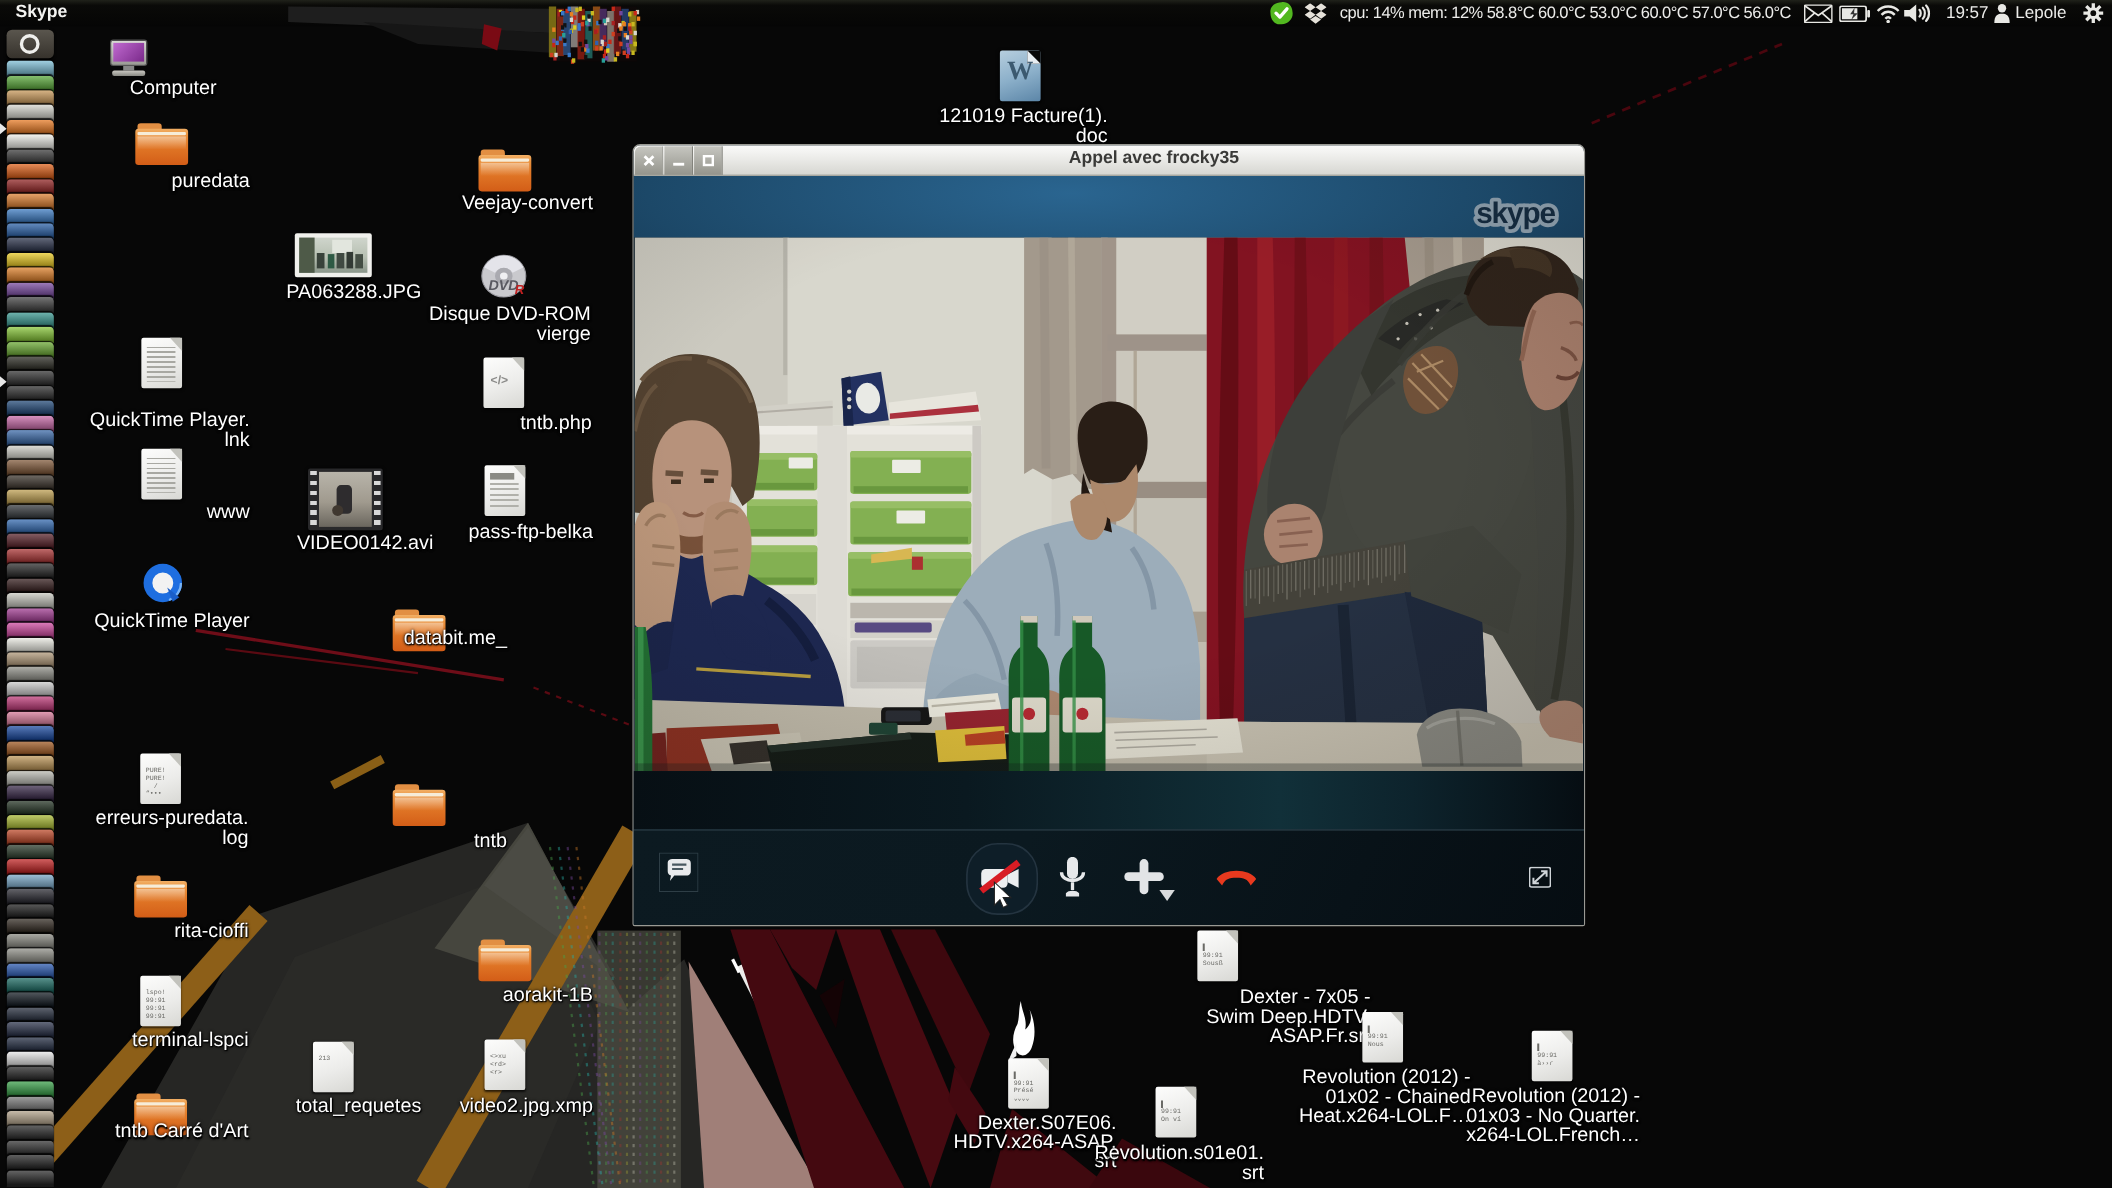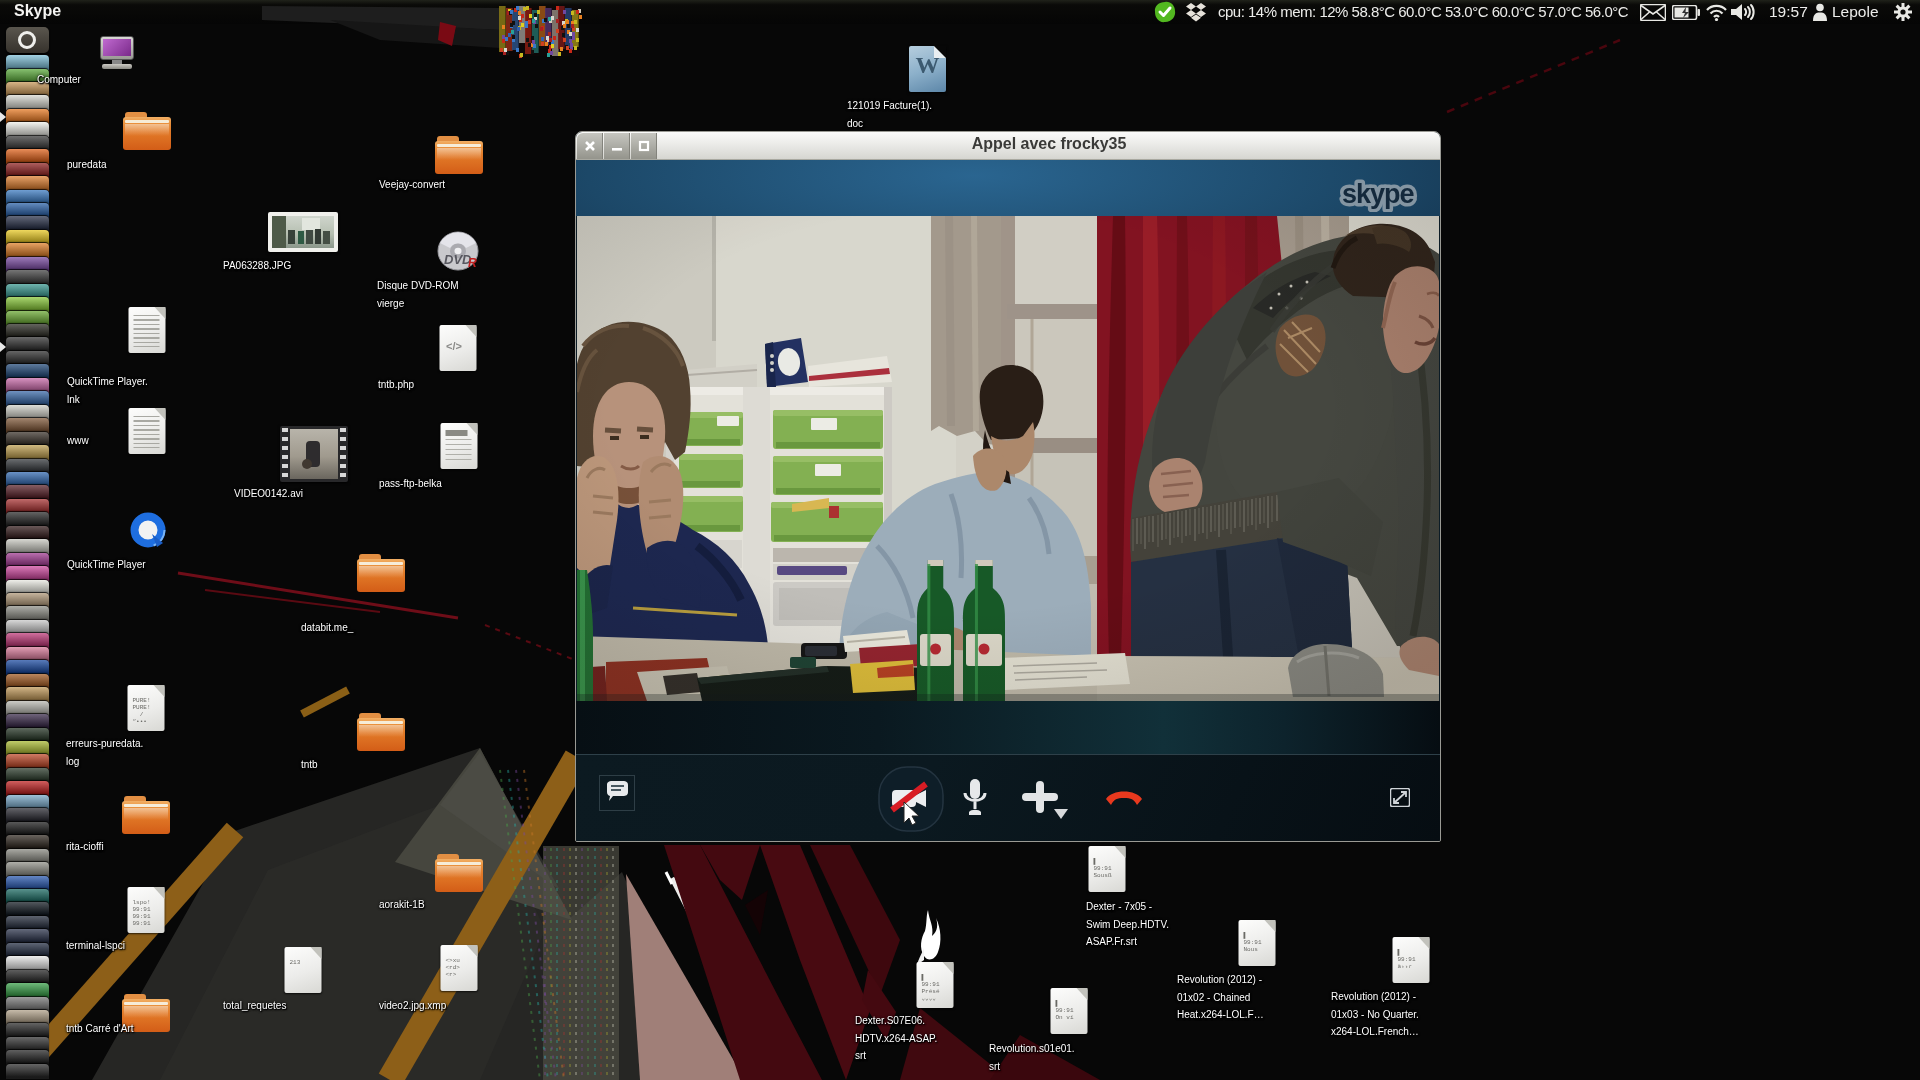--- a/index.html
+++ b/index.html
@@ -1,20 +1,20 @@
 <!DOCTYPE html>
 <html><head><meta charset="utf-8">
 <style>
 *{margin:0;padding:0;box-sizing:border-box}
 html,body{width:1920px;height:1080px;overflow:hidden;background:#070707;
 font-family:"Liberation Sans",sans-serif}
 #desk{position:absolute;inset:0;background:#070707}
 .abs{position:absolute}
 
-.lbl{position:absolute;color:#fff;font-size:10px;line-height:17.5px;text-align:left;
+.lbl{position:absolute;color:#fff;font-size:18px;line-height:17.5px;text-align:right;
 text-shadow:0 1px 2px #000,0 0 3px #000,1px 1px 1px #000;white-space:pre-line;transform:translateX(-50%)}
 
 .folder{position:absolute;width:48px;height:38px;transform:translateX(-50%)}
 .folder .tab{position:absolute;left:2px;top:0;width:22px;height:8px;border-radius:3px 3px 0 0;background:#e28f43}
 .folder .body{position:absolute;left:0;top:5px;width:48px;height:33px;border-radius:3px;
 background:linear-gradient(180deg,#f2b066 0%,#ea923e 18%,#e27a28 45%,#d35d17 100%)}
 .folder .strip{position:absolute;left:2px;top:8px;width:44px;height:3px;background:#f6ecd8;border-radius:1px}
 .folder .shine{position:absolute;left:2px;top:12px;width:44px;height:12px;background:linear-gradient(180deg,rgba(255,255,255,.45),rgba(255,255,255,0))}
 
 .doc{position:absolute;width:37px;height:46px;transform:translateX(-50%);background:linear-gradient(160deg,#fdfdfc 0%,#ececea 55%,#d8d8d4 100%);border-radius:2px;box-shadow:0 1px 2px rgba(0,0,0,.7)}
@@ -381,21 +381,21 @@
 lnk</div>
 <div class="doc" style="left:458px;top:325px">
       <div class="fold"></div>
     </div>
 <div class="abs" style="left:446px;top:340px;font-size:11px;color:#8a8a88;font-weight:bold">&lt;/&gt;</div>
 <div class="lbl" style="left:458px;top:376px;width:160px">tntb.php</div>
 <div class="doc" style="left:147px;top:408px">
       <div class="fold"></div>
       <div class="abs" style="left:5px;top:8px;width:26px;height:32px;background:repeating-linear-gradient(180deg,#a8a8a2 0 1.5px,transparent 1.5px 4.5px)"></div>
     </div>
-<div class="lbl" style="left:147px;top:432px;width:160px">www</div>
+<div class="lbl" style="left:147px;top:457px;width:160px">www</div>
 <div class="abs" style="left:280px;top:426px;width:68px;height:56px;background:#28282a;border-radius:2px;box-shadow:0 1px 3px #000">
       <div class="abs" style="left:2px;top:2px;width:6px;height:52px;background:repeating-linear-gradient(180deg,#d8d8d8 0 4px,#28282a 4px 9px)"></div>
       <div class="abs" style="right:2px;top:2px;width:6px;height:52px;background:repeating-linear-gradient(180deg,#d8d8d8 0 4px,#28282a 4px 9px)"></div>
       <div class="abs" style="left:10px;top:3px;right:10px;bottom:3px;background:linear-gradient(180deg,#b8b4aa 0%,#a09a8e 55%,#6a665e 100%)">
         <div class="abs" style="left:16px;top:12px;width:14px;height:26px;border-radius:4px;background:#2e2c2e"></div>
         <div class="abs" style="left:12px;top:30px;width:10px;height:10px;border-radius:50%;background:#403830"></div>
       </div>
     </div>
 <div class="lbl" style="left:314px;top:485px;width:160px">VIDEO0142.avi</div>
 <div class="doc" style="left:459px;top:423px">
@@ -409,21 +409,21 @@
       <circle cx="19" cy="19" r="16.5" fill="none" stroke="#7ab4f4" stroke-width="2" stroke-dasharray="20 84"></circle>
       <path d="M23,23 L34,32 L28,36 Z" fill="#1a5ec8"></path>
     </svg>
 <div class="lbl" style="left:147px;top:556px;width:160px">QuickTime Player</div>
 <div class="folder" style="left:381px;top:554px">
       <div class="tab"></div>
       <div class="body"></div>
       <div class="strip"></div>
       <div class="shine"></div>
     </div>
-<div class="lbl" style="left:381px;top:619px;width:160px">databit.me_</div>
+<div class="lbl" style="left:381px;top:571px;width:160px">databit.me_</div>
 <div class="doc" style="left:146px;top:685px">
       <div class="fold"></div>
       <div class="tl" style="top:12px">PURE!<br>PURE!<br>&nbsp;&nbsp;/<br>“•••</div>
     </div>
 <div class="lbl" style="left:146px;top:735px;width:160px">erreurs-puredata.
 log</div>
 <div class="folder" style="left:381px;top:713px">
       <div class="tab"></div>
       <div class="body"></div>
       <div class="strip"></div>

